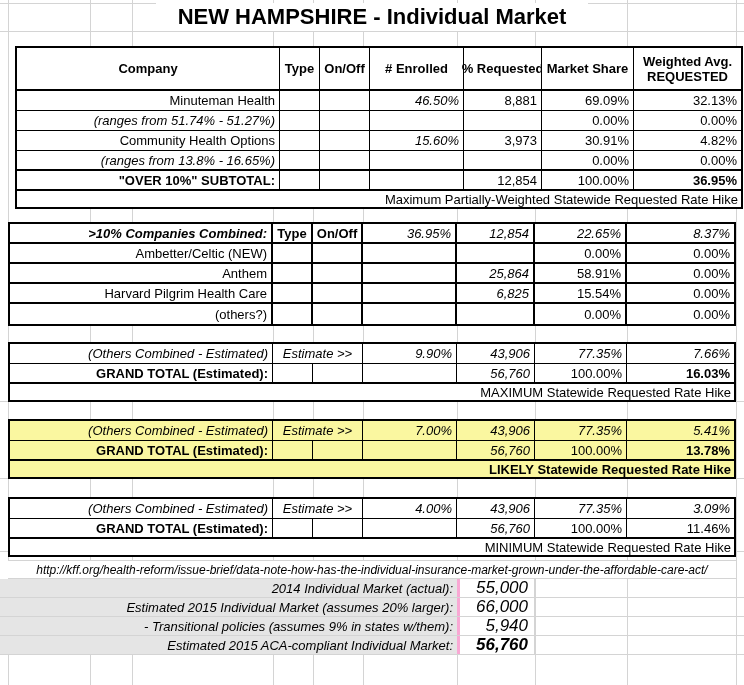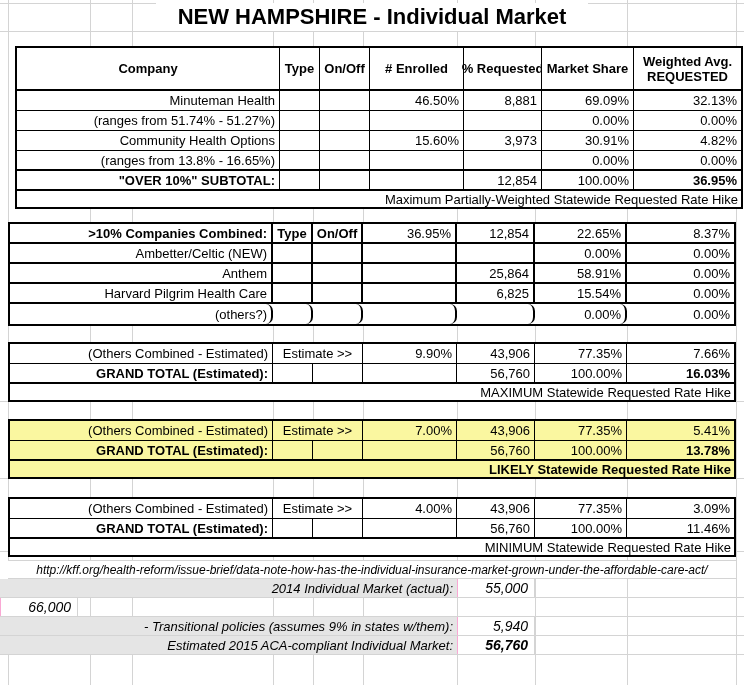--- a/index.html
+++ b/index.html
@@ -24,49 +24,49 @@
   .c{
     box-sizing:border-box;position:relative;height:20px;
     display:flex;align-items:center;justify-content:flex-end;
     padding:0 4px;font-size:13px;white-space:nowrap;
     border-right:1px solid #000;border-bottom:1px solid #000;background:inherit;
   }
   .ctr{justify-content:center;padding:0 1px;text-align:center;}
   .hd{height:43px;font-weight:bold;border-bottom-width:2px;}
   .hd2{display:flex;flex-direction:column;justify-content:center;line-height:15px;}
   .bold{font-weight:bold;}
-  .it{}
+  .it{font-style:italic;}
   .bb2{border-bottom-width:2px;}
   .lc{border-right:none;}
   .lr{border-bottom:none;}
   .cap{grid-column:1 / -1;height:16px;justify-content:flex-end;padding:0 3px;border-right:none;border-bottom:none;}
   .t2c{border-right-width:2px;border-bottom-width:2px;}
-  .t2c.lc{border-right:none;} .t2c.lr{border-bottom:none;border-radius:7px;}
+  .t2c.lc{border-right:none;} .t2c.lr{border-bottom:none;}
   .merge23{grid-column:2 / 4;}
   .tbl.hl{background:#faf7a0;}
   .tbl.hl .c{background:#faf7a0;}
 
   .mt1{margin-top:15px;margin-left:15px;} .mt2{margin-top:13px;} .mt3{margin-top:16px;}
   .mt4{margin-top:17px;} .mt5{margin-top:18px;} .mt6{margin-top:3px;}
 
   .url-row{
     margin-left:8px;width:728px;height:19px;background:#fff;
     border-top:1px solid #d4d4d4;border-bottom:1px solid #d4d4d4;
     display:flex;align-items:center;justify-content:center;
     font-size:12px;font-style:italic;white-space:nowrap;box-sizing:border-box;
   }
   .frow{display:flex;height:19px;border-bottom:1px solid #d4d4d4;box-sizing:border-box;}
   .flabel{
     width:457px;background:#e5e5e5;display:flex;align-items:center;justify-content:flex-end;
     padding-right:4px;font-size:13px;font-style:italic;box-sizing:border-box;white-space:nowrap;
   }
   .fvalue{
-    width:78px;background:#fff;border-left:1px solid #f9a8d4;border-right:1px solid #d4d4d4;
+    width:78px;background:#fff;border-left:3px solid #f9a8d4;border-right:1px solid #d4d4d4;
     display:flex;align-items:center;justify-content:flex-end;padding-right:6px;
-    font-size:14px;font-style:italic;box-sizing:border-box;
+    font-size:17px;font-style:italic;box-sizing:border-box;
   }
   .fvalue.bold{font-weight:bold;}
 </style>
 </head>
 <body>
 
 <div class="grid-layer">
   <i class="vline" style="left:8px"></i>
   <i class="vline" style="left:90px"></i>
   <i class="vline" style="left:132px"></i>
@@ -244,20 +244,21 @@
     <div class="c cap">MINIMUM Statewide Requested Rate Hike</div>
   </div>
 
   <div class="url-row mt6">http://kff.org/health-reform/issue-brief/data-note-how-has-the-individual-insurance-market-grown-under-the-affordable-care-act/</div>
 
   <div class="frow">
     <div class="flabel">2014 Individual Market (actual):</div>
     <div class="fvalue">55,000</div>
   </div>
   <div class="frow">
+    <div class="flabel">Estimated 2015 Individual Market (assumes 20% larger):</div>
     <div class="fvalue">66,000</div>
   </div>
   <div class="frow">
     <div class="flabel">- Transitional policies (assumes 9% in states w/them):</div>
     <div class="fvalue">5,940</div>
   </div>
   <div class="frow">
     <div class="flabel">Estimated 2015 ACA-compliant Individual Market:</div>
     <div class="fvalue bold">56,760</div>
   </div>

